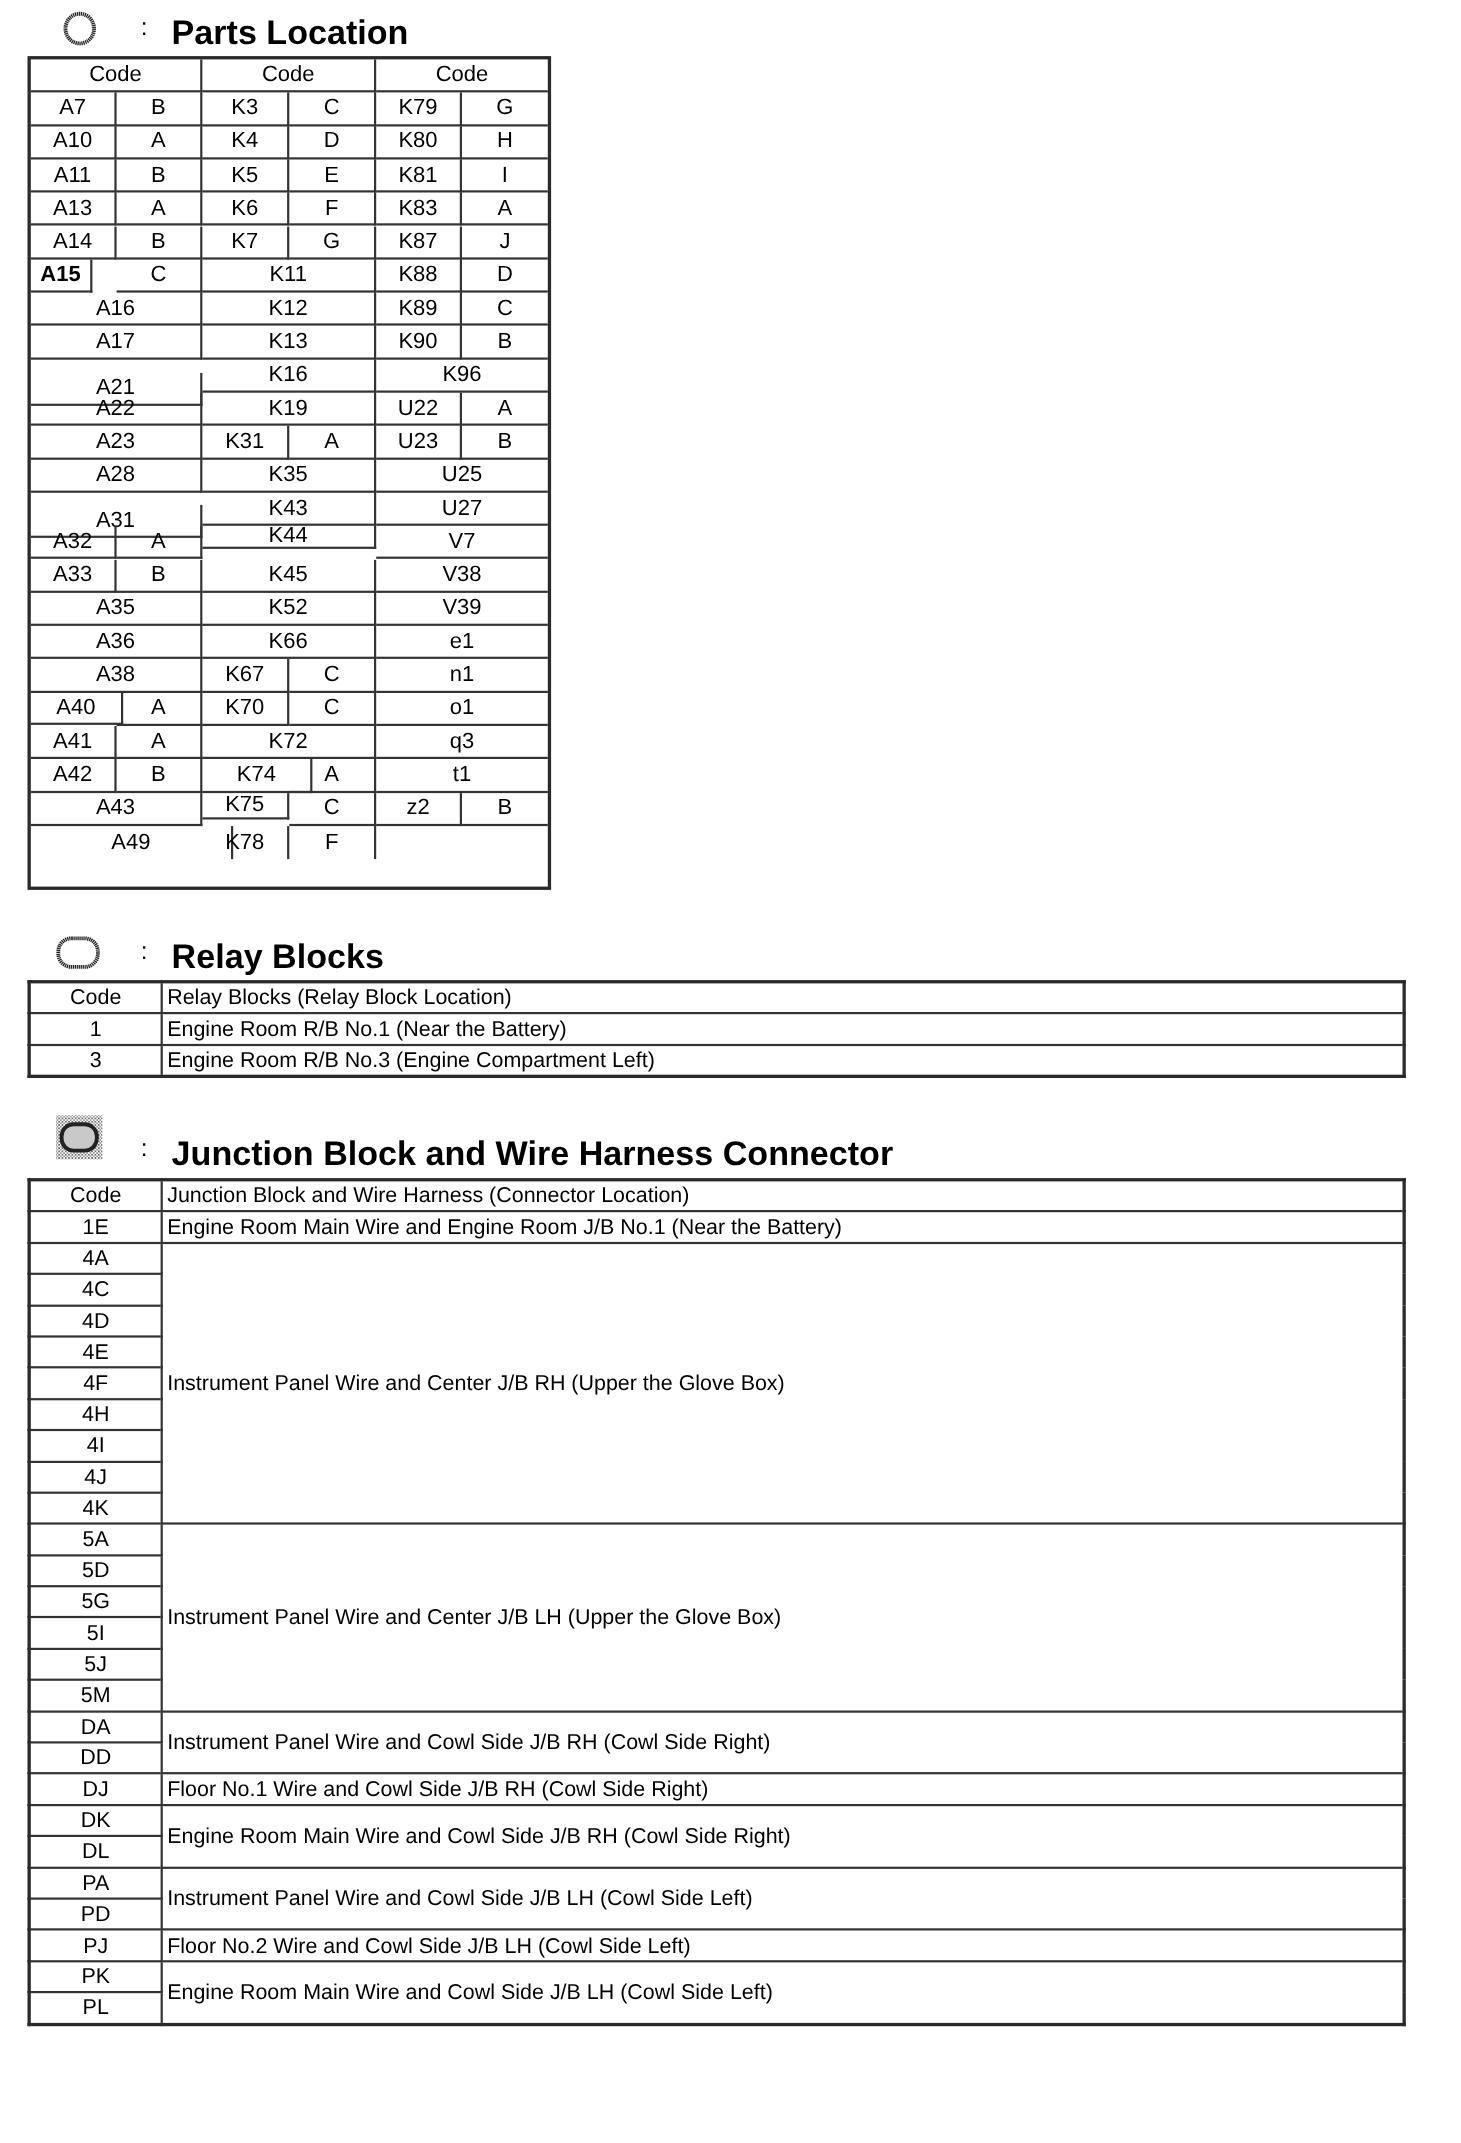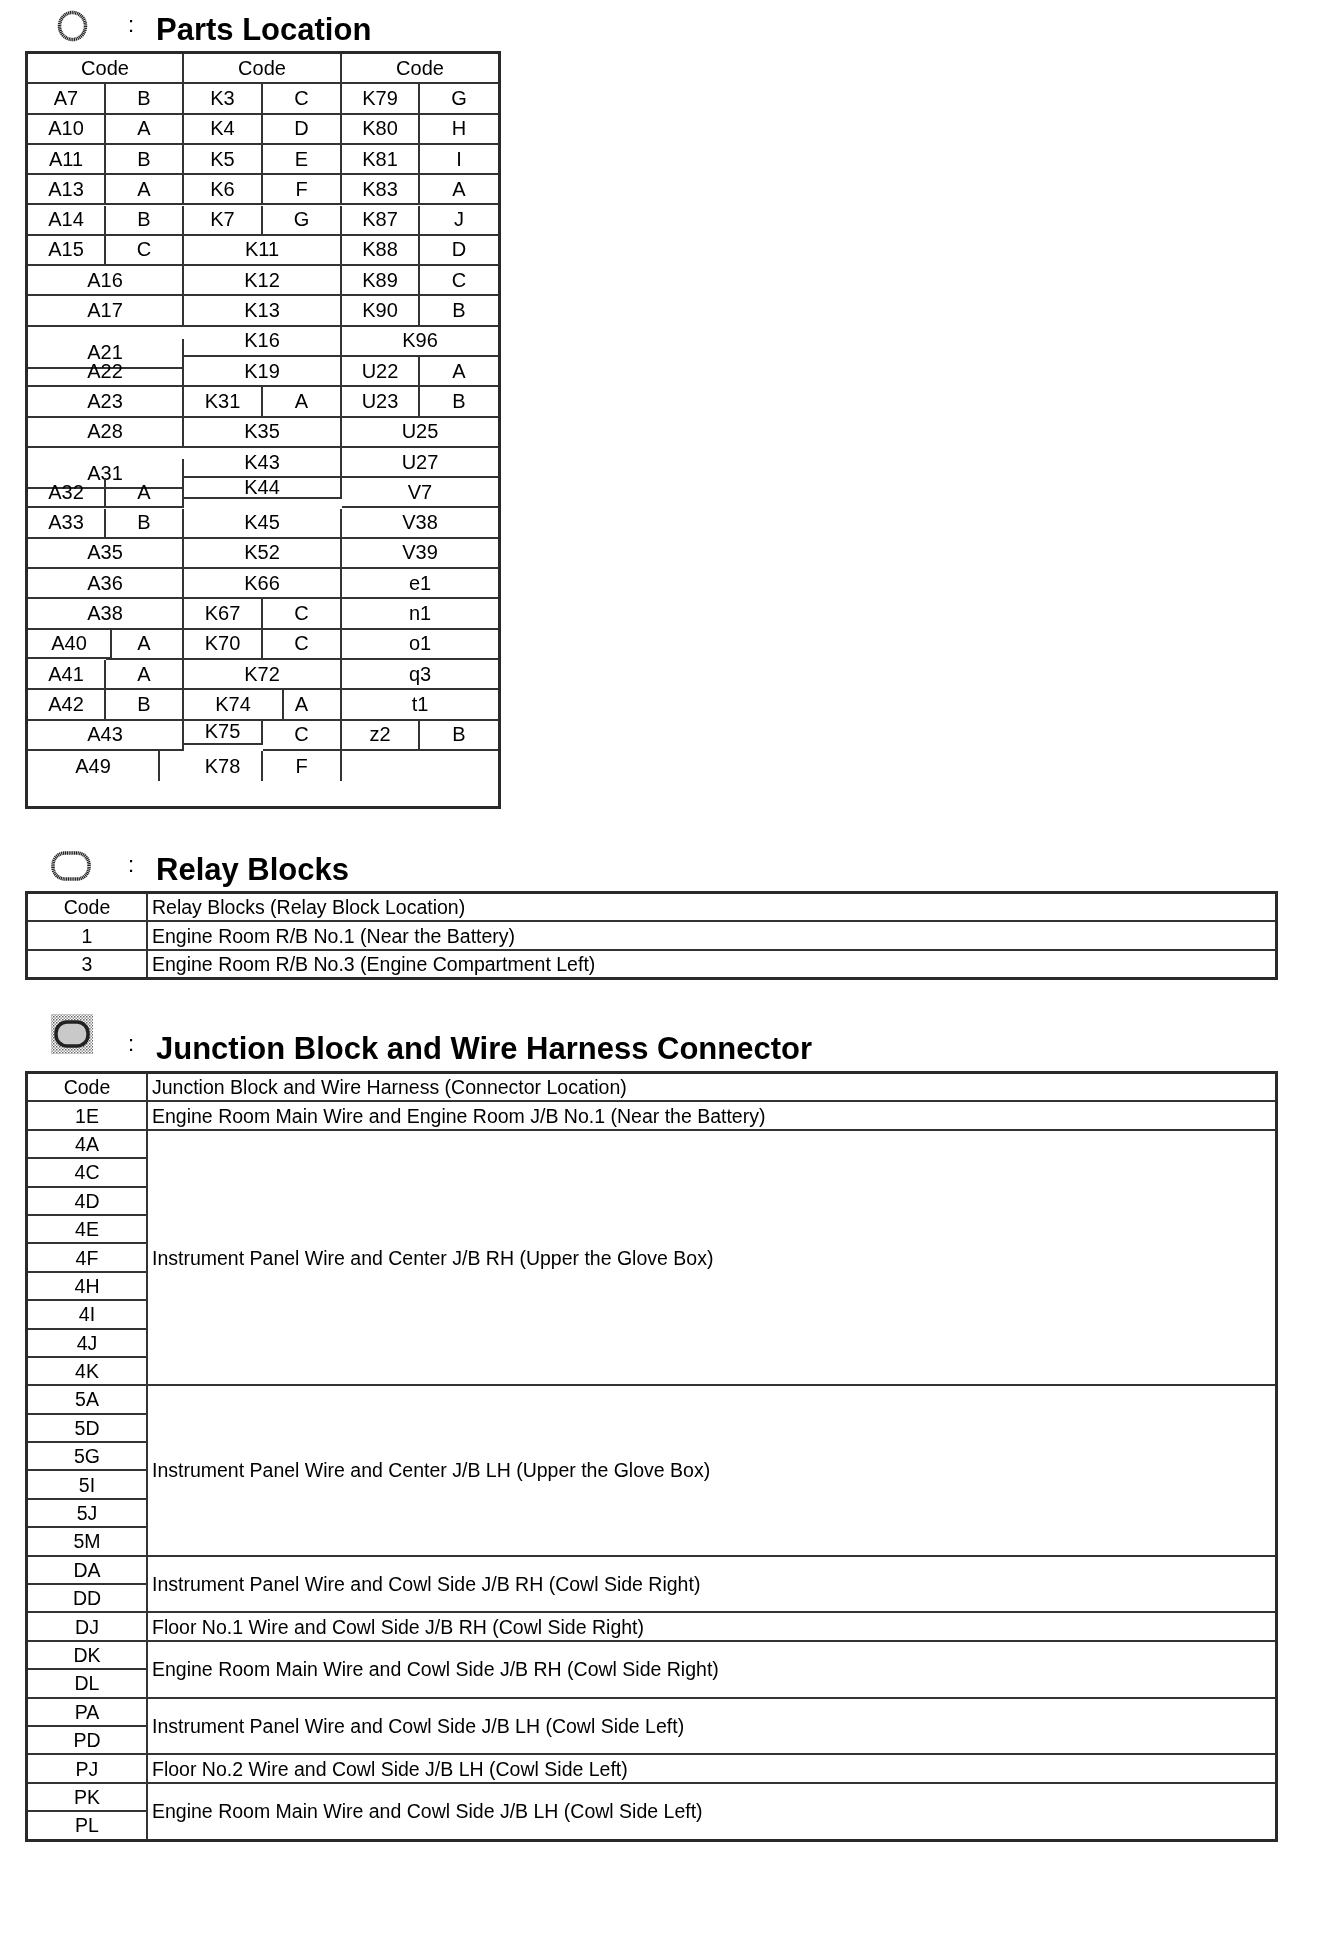--- a/index.html
+++ b/index.html
@@ -48,21 +48,21 @@
       <div class="pcell" style="left: 0px; top: 30.3px; width: 78px; height: 30.3px;">A7</div>
       <div class="pcell" style="left: 78px; top: 30.3px; width: 78px; height: 30.3px;">B</div>
       <div class="pcell" style="left: 0px; top: 60.6px; width: 78px; height: 30.3px;">A10</div>
       <div class="pcell" style="left: 78px; top: 60.6px; width: 78px; height: 30.3px;">A</div>
       <div class="pcell" style="left: 0px; top: 90.9px; width: 78px; height: 30.3px;">A11</div>
       <div class="pcell" style="left: 78px; top: 90.9px; width: 78px; height: 30.3px;">B</div>
       <div class="pcell" style="left: 0px; top: 121.2px; width: 78px; height: 30.3px;">A13</div>
       <div class="pcell" style="left: 78px; top: 121.2px; width: 78px; height: 30.3px;">A</div>
       <div class="pcell" style="left: 0px; top: 151.5px; width: 78px; height: 30.3px;">A14</div>
       <div class="pcell" style="left: 78px; top: 151.5px; width: 78px; height: 30.3px;">B</div>
-      <div class="pcell" style="left: 0px; top: 181.8px; width: 78px; height: 30.3px;">A15</div>
+      <div class="pcell" style="left: 0px; top: 181.8px; width: 56px; height: 30.3px; font-weight: bold;">A15</div>
       <div class="pcell" style="left: 78px; top: 181.8px; width: 78px; height: 30.3px;">C</div>
       <div class="pcell" style="left: 0px; top: 212.1px; width: 156px; height: 30.3px;">A16</div>
       <div class="pcell" style="left: 0px; top: 242.4px; width: 156px; height: 30.3px;">A17</div>
       <div class="pcell" style="left: 0px; top: 272.7px; width: 156px; height: 30.3px; margin-top: 12px;">A21</div>
       <div class="pcell" style="left: 0px; top: 303px; width: 156px; height: 30.3px;">A22</div>
       <div class="pcell" style="left: 0px; top: 333.3px; width: 156px; height: 30.3px;">A23</div>
       <div class="pcell" style="left: 0px; top: 363.6px; width: 156px; height: 30.3px;">A28</div>
       <div class="pcell" style="left: 0px; top: 393.9px; width: 156px; height: 30.3px; margin-top: 11px;">A31</div>
       <div class="pcell" style="left: 0px; top: 424.2px; width: 78px; height: 30.3px;">A32</div>
       <div class="pcell" style="left: 78px; top: 424.2px; width: 78px; height: 30.3px;">A</div>
@@ -71,21 +71,21 @@
       <div class="pcell" style="left: 0px; top: 484.8px; width: 156px; height: 30.3px;">A35</div>
       <div class="pcell" style="left: 0px; top: 515.1px; width: 156px; height: 30.3px;">A36</div>
       <div class="pcell" style="left: 0px; top: 545.4px; width: 156px; height: 30.3px;">A38</div>
       <div class="pcell" style="left: 0px; top: 575px; width: 84px; height: 30.3px;">A40</div>
       <div class="pcell" style="left: 78px; top: 575.7px; width: 78px; height: 30.3px;">A</div>
       <div class="pcell" style="left: 0px; top: 606px; width: 78px; height: 30.3px;">A41</div>
       <div class="pcell" style="left: 78px; top: 606px; width: 78px; height: 30.3px;">A</div>
       <div class="pcell" style="left: 0px; top: 636.3px; width: 78px; height: 30.3px;">A42</div>
       <div class="pcell" style="left: 78px; top: 636.3px; width: 78px; height: 30.3px;">B</div>
       <div class="pcell" style="left: 0px; top: 666.6px; width: 156px; height: 30.3px;">A43</div>
-      <div class="pcell nb-b" style="left: 0px; top: 696.9px; width: 132px; height: 30.3px;">A49</div>
+      <div class="pcell nb-b" style="left: 0px; top: 696.9px; width: 184px; height: 30.3px;">A49</div>
       <div class="pcell" style="left: 156px; top: 0px; width: 158px; height: 30.3px;">Code</div>
       <div class="pcell" style="left: 156px; top: 30.3px; width: 79px; height: 30.3px;">K3</div>
       <div class="pcell" style="left: 235px; top: 30.3px; width: 79px; height: 30.3px;">C</div>
       <div class="pcell" style="left: 156px; top: 60.6px; width: 79px; height: 30.3px;">K4</div>
       <div class="pcell" style="left: 235px; top: 60.6px; width: 79px; height: 30.3px;">D</div>
       <div class="pcell" style="left: 156px; top: 90.9px; width: 79px; height: 30.3px;">K5</div>
       <div class="pcell" style="left: 235px; top: 90.9px; width: 79px; height: 30.3px;">E</div>
       <div class="pcell" style="left: 156px; top: 121.2px; width: 79px; height: 30.3px;">K6</div>
       <div class="pcell" style="left: 235px; top: 121.2px; width: 79px; height: 30.3px;">F</div>
       <div class="pcell" style="left: 156px; top: 151.5px; width: 79px; height: 30.3px;">K7</div>

